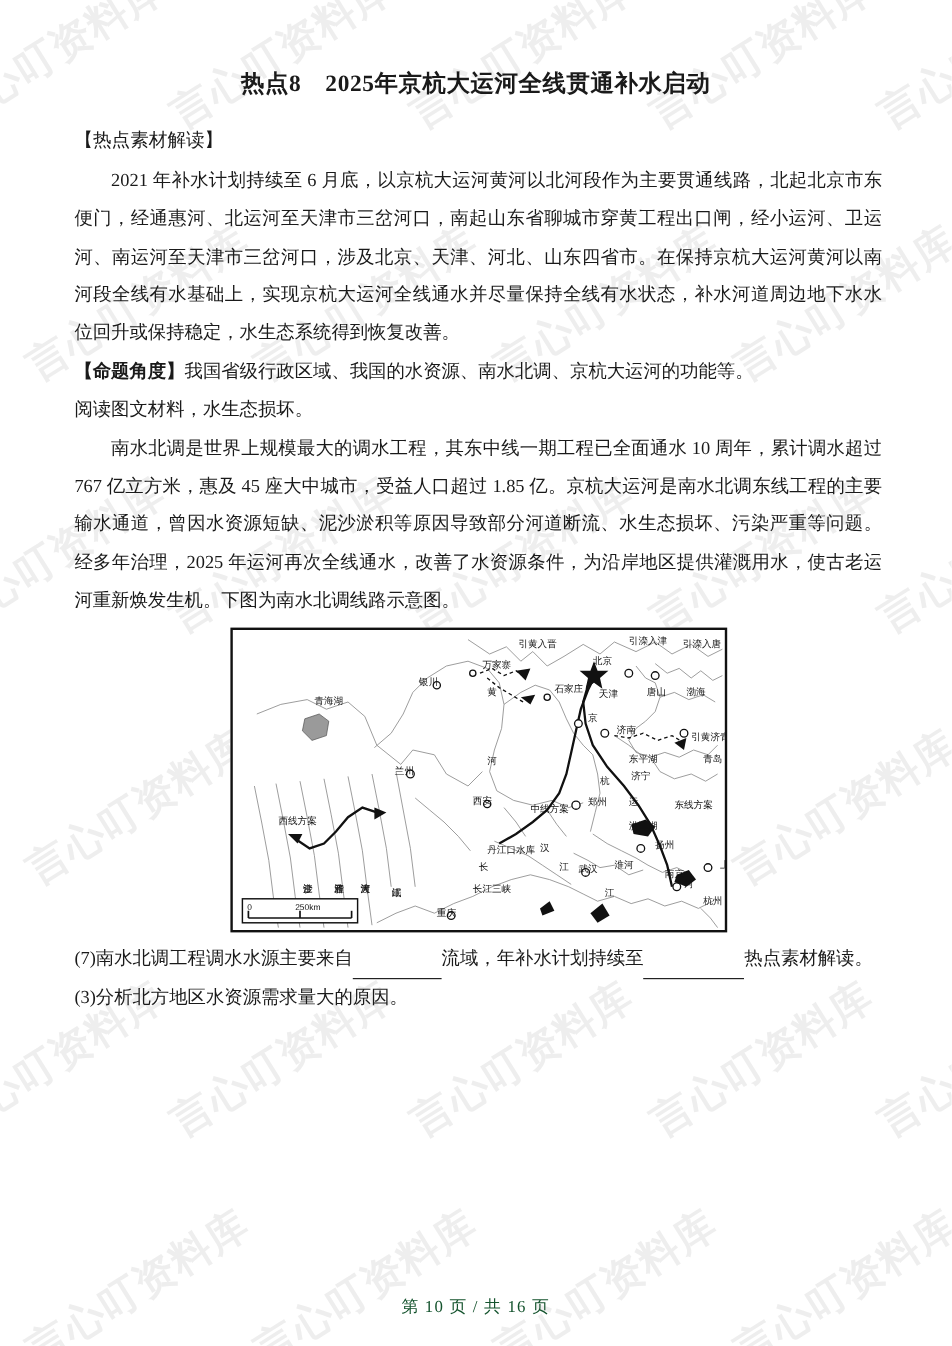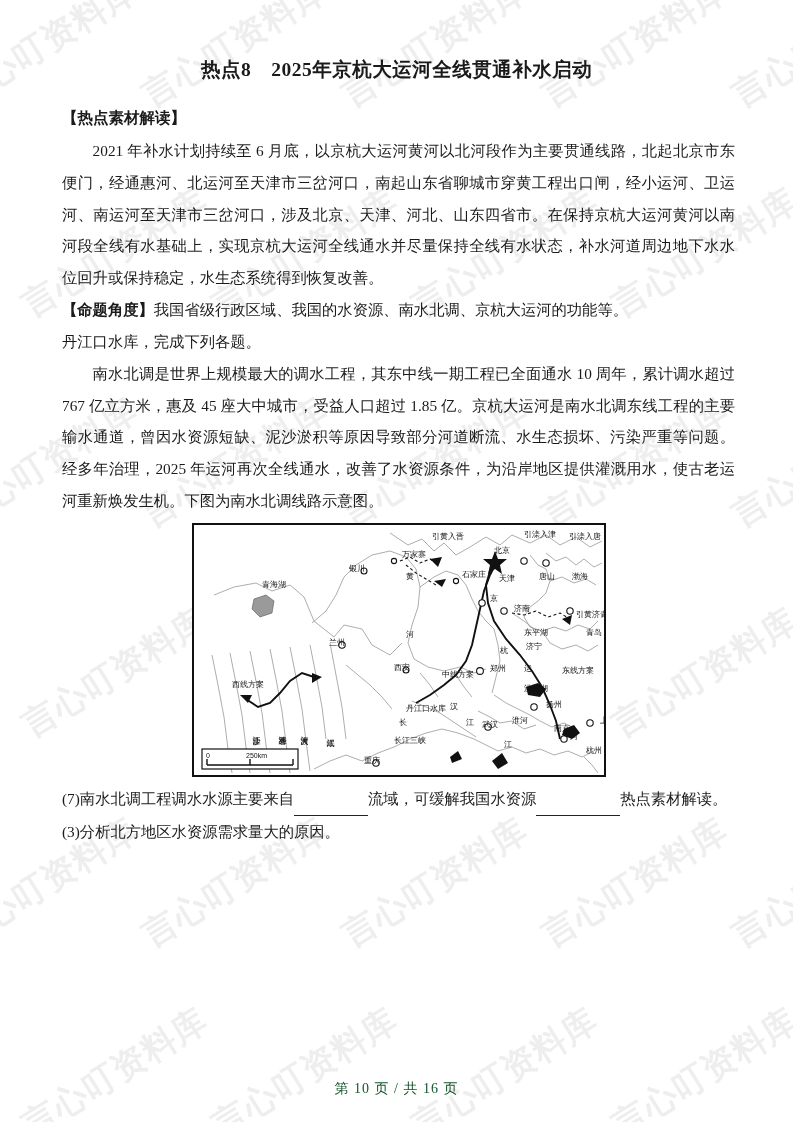--- a/index.html
+++ b/index.html
@@ -55,21 +55,21 @@
     padding-bottom: 8px;
     font-family: "Liberation Serif", "DejaVu Serif", serif;
   }
 
   .content {
     padding: 0 54px 0 58px;
   }
 
   .section-head {
     font-size: 15.5px;
-    font-weight: 700;
+    font-weight: 400;
     margin: 11px 0 2px 0;
     line-height: 2.0;
   }
 
   p.body-para {
     font-size: 15.3px;
     line-height: 2.08;
     margin: 0;
     text-align: justify;
     text-justify: inter-ideograph;
@@ -167,21 +167,21 @@
 
   <h1 class="title">热点8　2025年京杭大运河全线贯通补水启动</h1>
 
   <div class="content">
 
     <div class="section-head">【热点素材解读】</div>
     <p class="body-para">2021 年补水计划持续至 6 月底，以京杭大运河黄河以北河段作为主要贯通线路，北起北京市东便门，经通惠河、北运河至天津市三岔河口，南起山东省聊城市穿黄工程出口闸，经小运河、卫运河、南运河至天津市三岔河口，涉及北京、天津、河北、山东四省市。在保持京杭大运河黄河以南河段全线有水基础上，实现京杭大运河全线通水并尽量保持全线有水状态，补水河道周边地下水水位回升或保持稳定，水生态系统得到恢复改善。</p>
 
     <p class="body-para noindent"><span class="inline-head">【命题角度】</span><span>我国省级行政区域、我国的水资源、南水北调、京杭大运河的功能等。</span></p>
 
-    <p class="body-para noindent">丹江口水库，完成下列各题。</p>
+    <p class="body-para noindent">阅读图文材料，水生态损坏。</p>
     <p class="body-para">南水北调是世界上规模最大的调水工程，其东中线一期工程已全面通水 10 周年，累计调水超过 767 亿立方米，惠及 45 座大中城市，受益人口超过 1.85 亿。京杭大运河是南水北调东线工程的主要输水通道，曾因水资源短缺、泥沙淤积等原因导致部分河道断流、水生态损坏、污染严重等问题。经多年治理，2025 年运河再次全线通水，改善了水资源条件，为沿岸地区提供灌溉用水，使古老运河重新焕发生机。下图为南水北调线路示意图。</p>
 
     <div class="figure">
       <div class="map-frame">
         <svg width="410" height="250" viewBox="0 0 410 250">
           <g fill="none" stroke="#8a8a8a" stroke-width="0.7">
 
             <path d="M20 70 L40 62 L62 58 L78 66 L96 60 L110 72 L120 96 L140 112 L150 100 L168 104 L178 120 L196 130 L208 118"></path>
             <path d="M196 8 L214 20 L228 14 L240 26 L250 18 L262 30 L276 22 L292 12 L306 20 L318 10 L336 18 L352 10 L366 20 L382 12 L396 22 L408 16"></path>
 
@@ -328,20 +328,20 @@
               <text x="376" y="214" font-size="8" fill="#111" font-family="'Liberation Serif', serif">河</text>
               <text x="406" y="198" font-size="8" fill="#111" font-family="'Liberation Serif', serif">上海</text>
               <text x="392" y="228" font-size="8" fill="#111" font-family="'Liberation Serif', serif">杭州</text>
               <text x="170" y="238" font-size="8" fill="#111" font-family="'Liberation Serif', serif">重庆</text>
             </g>
         </svg>
       </div>
     </div>
 
     <div class="qlist">
-      <p class="question" id="q1"><span>(7)南水北调工程调水水源主要来自</span><span class="blank w1">&nbsp;</span><span>流域，可缓解我国水资源</span><span class="blank w2">&nbsp;</span><span>热点素材解读。</span></p>
+      <p class="question" id="q1"><span>(7)南水北调工程调水水源主要来自</span><span class="blank w1">&nbsp;</span><span>流域，年补水计划持续至</span><span class="blank w2">&nbsp;</span><span>热点素材解读。</span></p>
       <p class="question" id="q3"><span>(3)分析北方地区水资源需求量大的原因。</span></p>
     </div>
 
   </div>
 
   <div class="footer">第 10 页 / 共 16 页</div>
 </div>
 
 </body></html>

